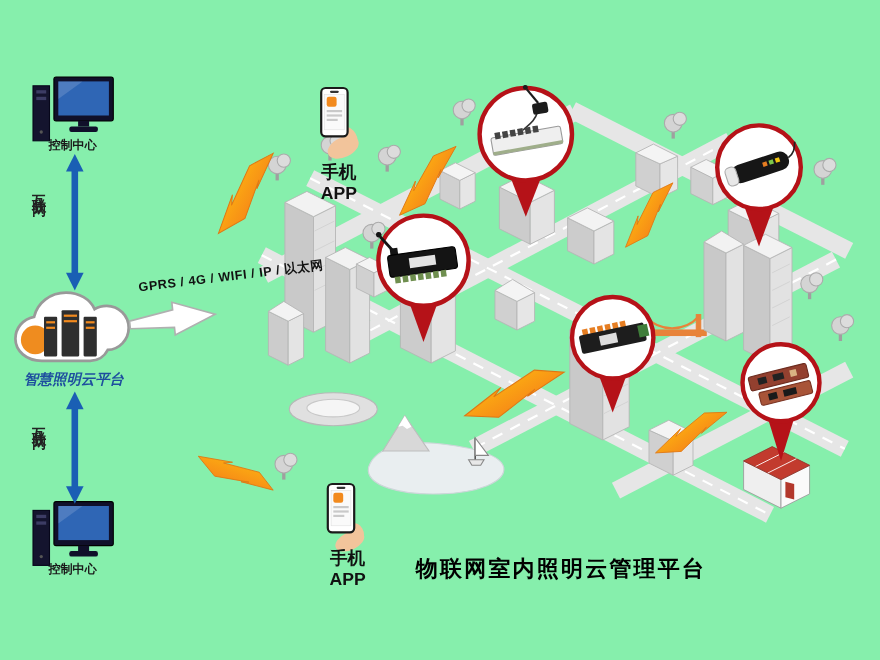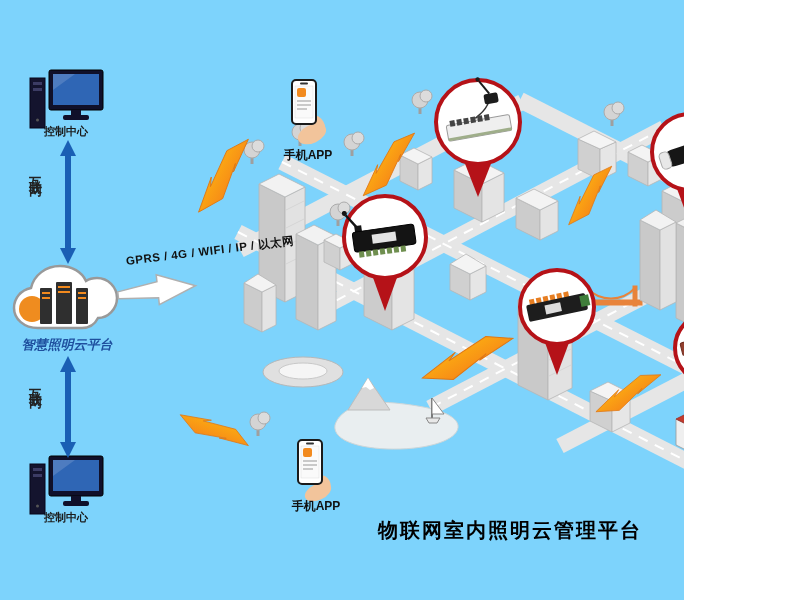--- a/index.html
+++ b/index.html
@@ -1,29 +1,29 @@
 <!DOCTYPE html>
 <html><head>
 <meta charset="utf-8">
 <style>
   html,body{margin:0;padding:0;background:#fff;}
-  .canvas{position:relative;width:684px;height:600px;background:#7dd3fc;overflow:hidden;
+  .canvas{position:relative;width:800px;height:600px;background:#86efac;overflow:hidden;
           font-family:"Liberation Sans","DejaVu Sans",sans-serif;}
   .abs{position:absolute;}
   svg{display:block;}
   .lbl{position:absolute;color:#1a1a1a;white-space:nowrap;}
   .lbl-center{font-size:11px;font-weight:600;width:80px;text-align:center;}
   .v-label{position:absolute;writing-mode:vertical-rl;text-orientation:upright;
            font-size:13px;font-weight:700;color:#222;letter-spacing:4px;}
   .cloud-label{position:absolute;left:10px;top:336px;width:114px;text-align:center;
                font-size:13px;font-weight:700;color:#1e4f9e;font-style:italic;}
   .protocols{position:absolute;left:126px;top:254px;font-size:11.5px;font-weight:700;
              color:#111;transform:rotate(-7deg);transform-origin:left center;letter-spacing:.5px;}
-  .phone-label{position:absolute;font-size:12px;font-weight:700;color:#111;width:60px;text-align:center;}
-  .main-title{position:absolute;left:340px;top:517px;width:340px;text-align:center;
+  .phone-label{position:absolute;font-size:16px;font-weight:700;color:#111;width:60px;text-align:center;}
+  .main-title{position:absolute;left:340px;top:504px;width:340px;text-align:center;
               font-size:20px;font-weight:700;color:#000;letter-spacing:2px;}
 </style>
 </head>
 <body>
 
 <div class="canvas">
 
 <svg class="abs" style="left:0;top:0" width="800" height="600" viewBox="0 0 800 600">
   <defs>
     <linearGradient id="boltGrad" x1="0" y1="0" x2="1" y2="1">

